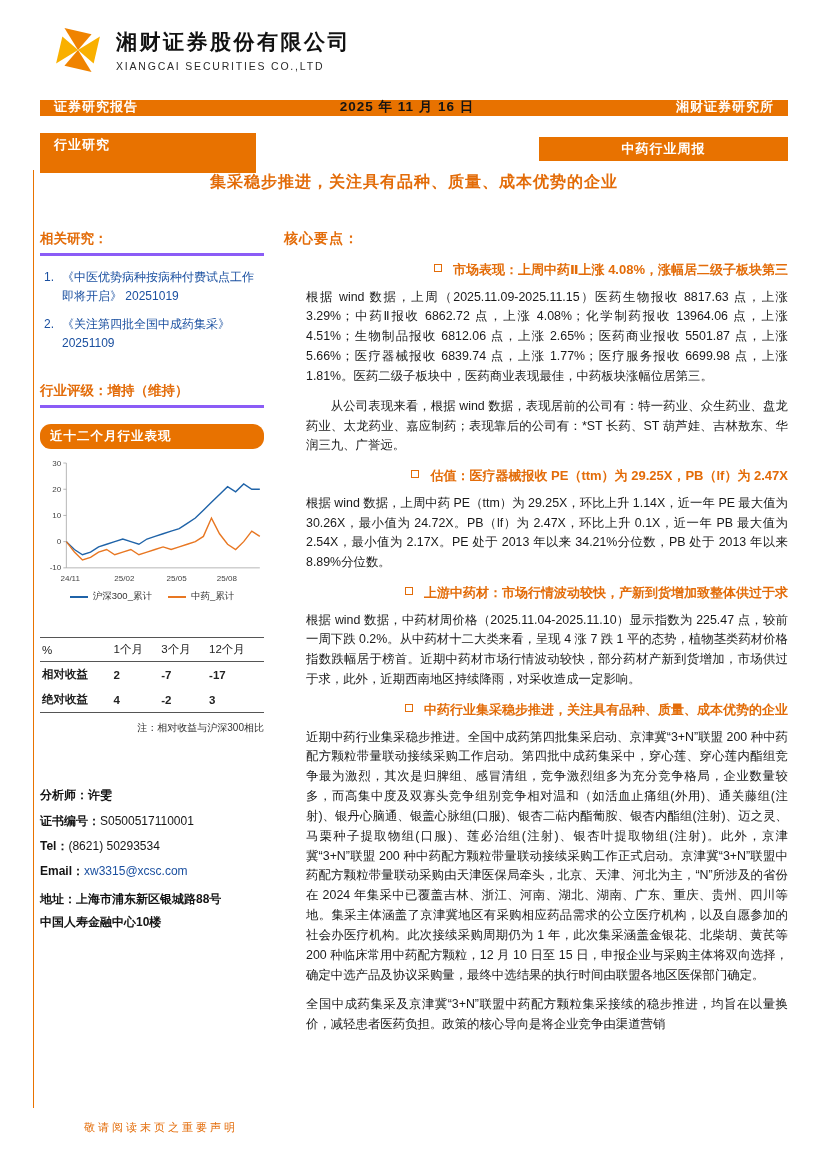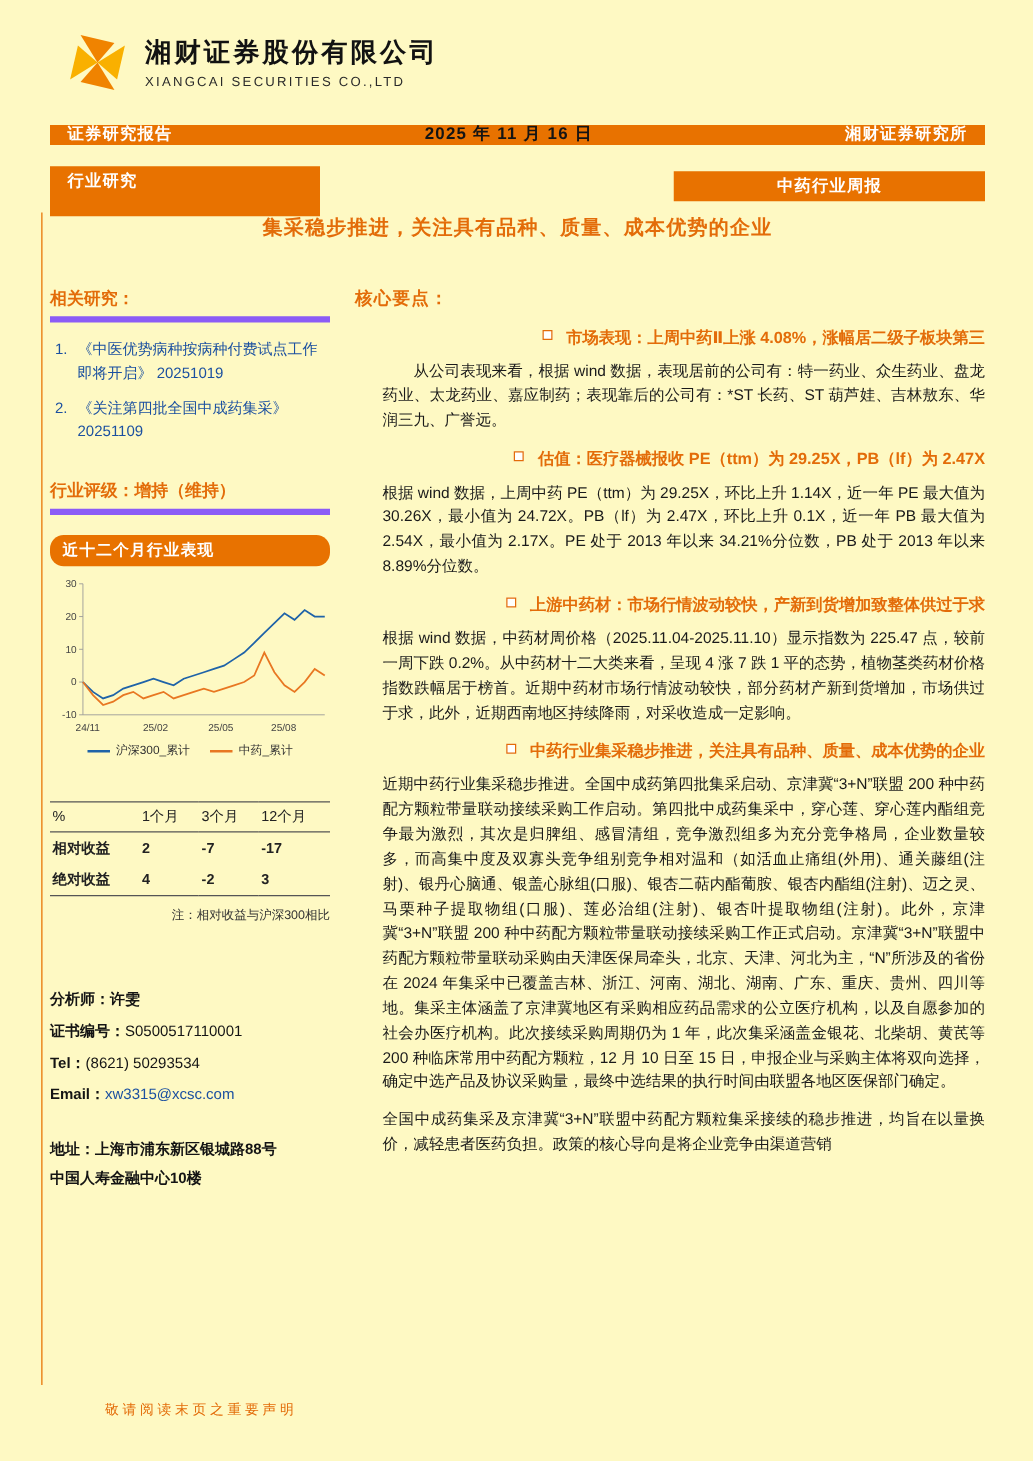--- a/index.html
+++ b/index.html
@@ -1,18 +1,18 @@
 <!DOCTYPE html>
 <html><head>
 <meta charset="utf-8">
 <style>
   * { margin:0; padding:0; box-sizing:border-box; }
   html,body { background:#888; }
   body { font-family:"Liberation Sans","DejaVu Sans",sans-serif; }
-  .page { position:relative; width:826px; height:1169px; margin:0 auto; background:#fef9c3; overflow:hidden; }
+  .page { position:relative; width:826px; height:1169px; margin:0 auto; background:#ffffff; overflow:hidden; }
 
   .left-rule { position:absolute; left:33px; top:170px; width:1px; height:938px; background:#E87200; }
 
   
   .masthead { position:absolute; top:26px; left:54px; display:flex; align-items:center; gap:14px; }
   .logo { width:48px; height:48px; flex:none; }
   .company-cn { font-size:21px; font-weight:bold; color:#121212; letter-spacing:2.5px; }
   .company-en { font-size:10.5px; color:#2a2a2a; letter-spacing:1.8px; margin-top:4px; }
 
   
@@ -28,41 +28,41 @@
 
   .title { position:absolute; top:172px; left:40px; right:38px; text-align:center;
            color:#E36C09; font-size:16px; font-weight:bold; letter-spacing:1px; }
 
   
   .cols { position:absolute; top:230px; left:40px; right:38px; display:flex; gap:18px; }
   .sidebar { width:224px; flex:none; }
   .content { flex:1; min-width:0; }
 
   
-  .sb-heading { color:#E36C09; font-weight:bold; font-size:13.5px; border-bottom:5px solid #8b5cf6; padding-bottom:5px; }
+  .sb-heading { color:#E36C09; font-weight:bold; font-size:13.5px; border-bottom:3px solid #8b5cf6; padding-bottom:5px; }
   .related { list-style:none; margin-top:12px; }
   .related li { display:flex; gap:8px; color:#1B50A0; font-size:12px; line-height:1.55; margin:0 0 10px 4px; cursor:pointer; }
   .rel-num { flex:none; }
   .rating { margin-top:30px; }
   .chart-banner { margin-top:16px; background:#E87200; color:#fff; font-weight:bold; font-size:12.5px; padding:4px 10px; letter-spacing:1px;border-radius:11px; }
   .chart { display:block; width:224px; height:131px; margin-top:8px; }
   .chart text { font-size:8px; fill:#444; font-family:"Liberation Sans",sans-serif; }
   .legend { display:flex; justify-content:center; gap:16px; font-size:9.5px; color:#333; margin-top:2px; }
   .lg-line { display:inline-block; width:18px; height:2px; vertical-align:middle; margin-right:5px; }
 
   .perf-table { width:100%; border-collapse:collapse; margin-top:34px; font-size:11.5px; color:#222;
                 border-top:1px solid #555; border-bottom:1px solid #555; }
   .perf-table th { font-weight:normal; text-align:left; padding:4px 2px; border-bottom:1px solid #555; }
   .perf-table td { text-align:left; padding:5px 2px;font-weight:bold; }
   .table-note { font-size:10px; color:#333; margin-top:8px; text-align:right; }
 
   .analyst { margin-top:48px; font-size:12px; color:#141414; line-height:2.1; }
   .analyst .lbl { font-weight:bold; }
   .analyst .email-val { color:#1B50A0; cursor:pointer; }
-  .addr-block { margin-top:20px; font-weight:bold; line-height:1.9; }
+  .addr-block { margin-top:4px; font-weight:bold; line-height:1.9; }
 
   
   .core-title { color:#E36C09; font-weight:bold; font-size:14px; margin:0 0 12px 2px; letter-spacing:1px; }
   .sec { margin-bottom:6px; }
   .sec-header { display:flex; gap:11px; color:#E36C09; font-weight:bold; font-size:13px; line-height:1.5; margin-bottom:8px;justify-content:flex-end; }
   .bullet { width:8px; height:8px; border:1.5px solid #E36C09; margin-top:4px; flex:none; background:#fff; }
   .sec-body p { margin:0 0 10px 24px; font-size:12.4px; line-height:1.6; text-align:justify; color:#1a1a1a; }
   .sec-body p.indent { text-indent:2em; }
 
   .footer { position:absolute; left:84px; bottom:34px; color:#E36C09; font-size:11px; letter-spacing:3px; }
@@ -190,20 +190,21 @@
 
     <main class="content">
       <div class="core-title">核心要点：</div>
 
       <section class="sec">
         <div class="sec-header">
           <span class="bullet"></span>
           <span>市场表现：上周中药Ⅱ上涨 4.08%，涨幅居二级子板块第三</span>
         </div>
         <div class="sec-body">
+          <p>根据 wind 数据，上周（2025.11.09-2025.11.15）医药生物报收 8817.63 点，上涨 3.29%；中药Ⅱ报收 6862.72 点，上涨 4.08%；化学制药报收 13964.06 点，上涨 4.51%；生物制品报收 6812.06 点，上涨 2.65%；医药商业报收 5501.87 点，上涨 5.66%；医疗器械报收 6839.74 点，上涨 1.77%；医疗服务报收 6699.98 点，上涨 1.81%。医药二级子板块中，医药商业表现最佳，中药板块涨幅位居第三。</p>
           <p class="indent">从公司表现来看，根据 wind 数据，表现居前的公司有：特一药业、众生药业、盘龙药业、太龙药业、嘉应制药；表现靠后的公司有：*ST 长药、ST 葫芦娃、吉林敖东、华润三九、广誉远。</p>
         </div>
       </section>
 
       <section class="sec">
         <div class="sec-header">
           <span class="bullet"></span>
           <span>估值：医疗器械报收 PE（ttm）为 29.25X，PB（lf）为 2.47X</span>
         </div>
         <div class="sec-body">

